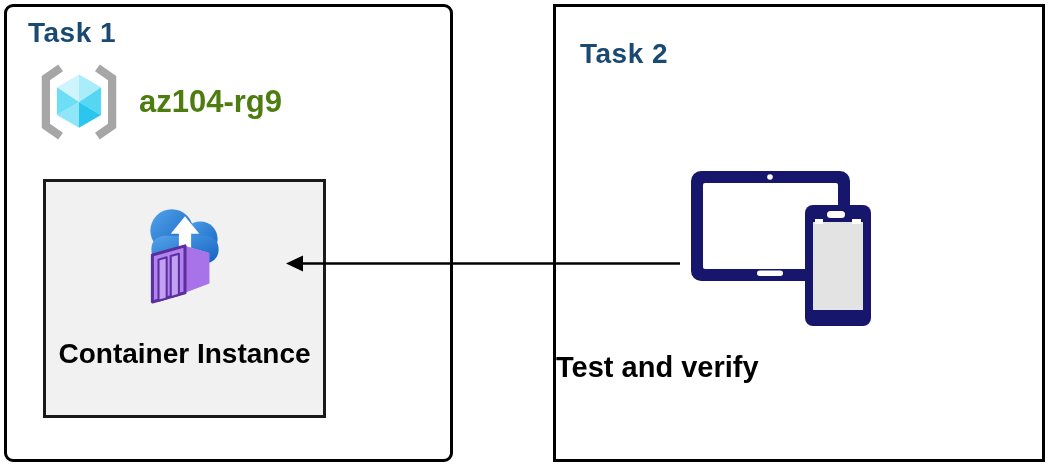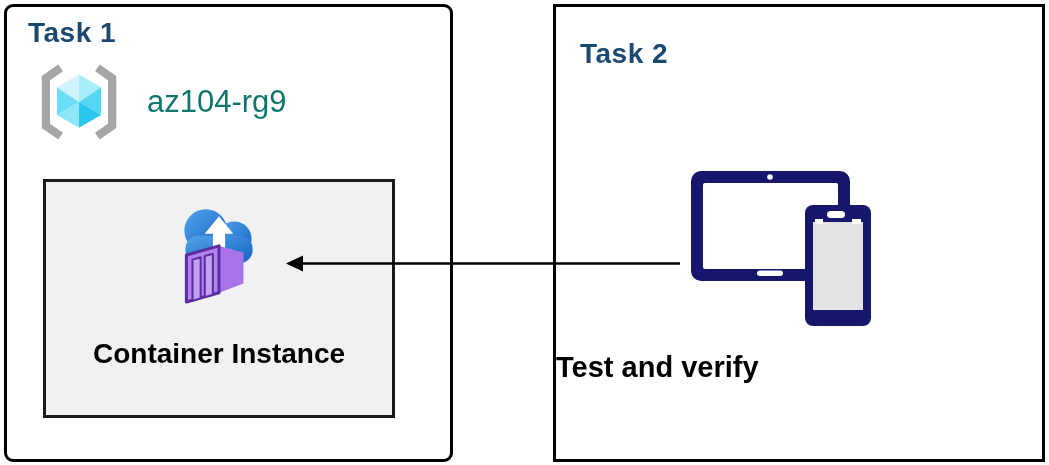--- a/index.html
+++ b/index.html
@@ -15,25 +15,25 @@
   #panel-task1{left:4px;top:4px;width:449px;height:458px;border-radius:9px;}
   #panel-task2{left:553px;top:4px;width:492px;height:458px;}
   .task-title{
     position:absolute;font-size:28px;font-weight:bold;color:#1a4a72;
     letter-spacing:0.5px;white-space:nowrap;
   }
   #task1-title{left:21px;top:10px;}
   #task2-title{left:24px;top:10px;margin-top:21px;}
   .rg-row{position:absolute;left:26px;top:56px;display:flex;align-items:center;}
   .rg-name{
-    font-size:31px;font-weight:normal;color:#0f766e;margin-left:22px;
+    font-size:31px;font-weight:bold;color:#4d7c0f;margin-left:14px;
     white-space:nowrap;
   }
   .container-box{
-    position:absolute;left:36px;top:172px;width:352px;height:239px;
+    position:absolute;left:36px;top:172px;width:283px;height:239px;
     background:#f1f1f1;border:3px solid #1a1a1a;box-sizing:border-box;
     display:flex;flex-direction:column;align-items:center;
   }
   .container-box .aci-icon{margin-top:16px;}
   .container-label{
     font-size:28px;font-weight:bold;color:#000000;margin-top:32px;
     white-space:nowrap;
   }
   .devices-wrap{position:absolute;left:132px;top:159px;}
   .test-caption{

